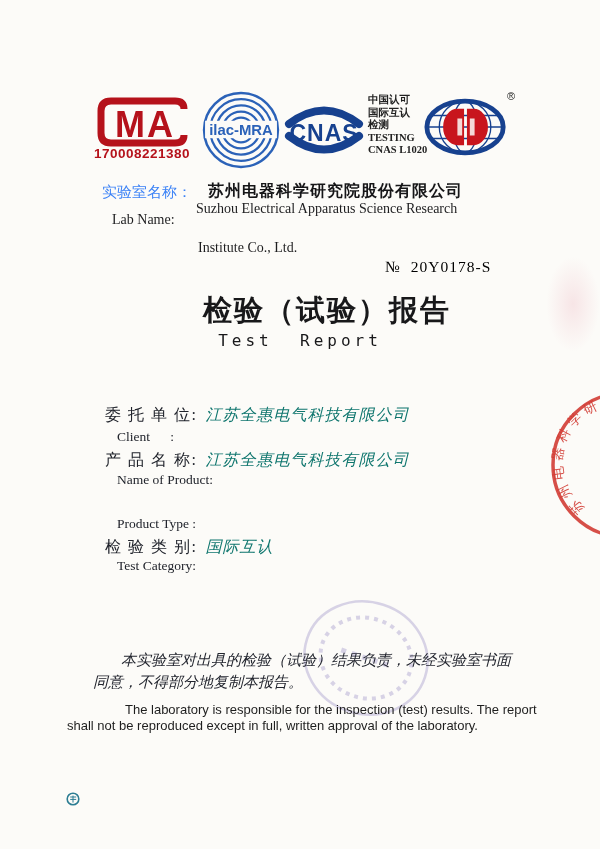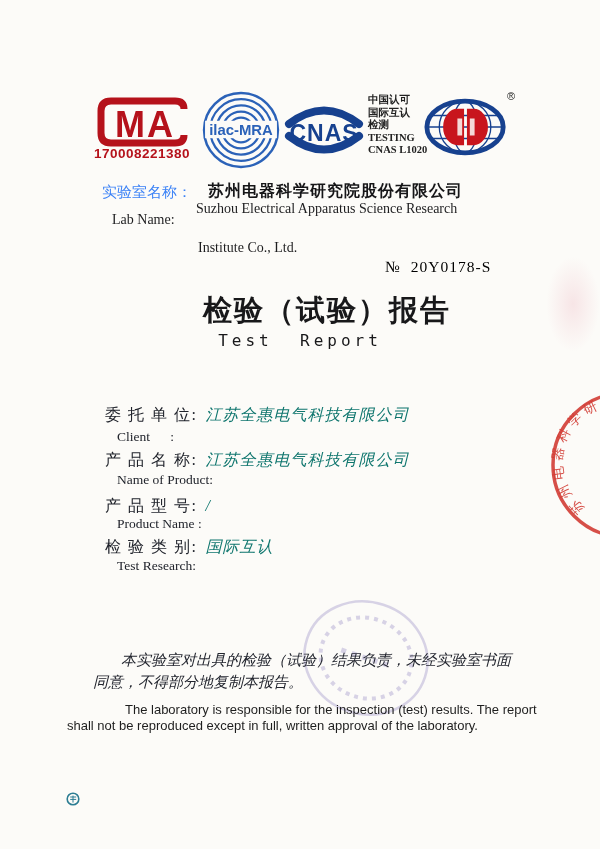--- a/index.html
+++ b/index.html
@@ -126,25 +126,24 @@
 
   <div class="abs title-zh">检验（试验）报告</div>
   <div class="abs title-en">Test  Report</div>
 
   <div class="abs field-zh f1z"><span>委 托 单 位:</span><span class="field-value">江苏全惠电气科技有限公司</span></div>
   <div class="abs field-en f1e">Client      :</div>
 
   <div class="abs field-zh f2z"><span>产 品 名 称:</span><span class="field-value">江苏全惠电气科技有限公司</span></div>
   <div class="abs field-en f2e">Name of Product:</div>
 
-  <div class="abs field-zh f3z"><span>产 品 型 号:</span><span class="field-value">/</span></div>
-  <div class="abs field-en f3e">Product Name :</div>
+  <div class="abs field-en f3e">Product Type :</div>
 
   <div class="abs field-zh f4z"><span>检 验 类 别:</span><span class="field-value">国际互认</span></div>
-  <div class="abs field-en f4e">Test Research:</div>
+  <div class="abs field-en f4e">Test Category:</div>
 
   <svg class="abs faint-svg" viewBox="0 0 160 140">
     <g transform="rotate(18 72 64)" fill="none" stroke="#8d82c0" opacity="0.33">
       <ellipse cx="72" cy="64" rx="62" ry="56" stroke-width="2.6"></ellipse>
       <ellipse cx="72" cy="64" rx="46" ry="40" stroke-width="4" stroke-dasharray="4 5"></ellipse>
       <path d="M46,64 h52" stroke-width="5" stroke-dasharray="5 6"></path>
     </g>
   </svg>
 
   <div class="abs disc-zh">本实验室对出具的检验（试验）结果负责，未经实验室书面同意，不得部分地复制本报告。</div>

